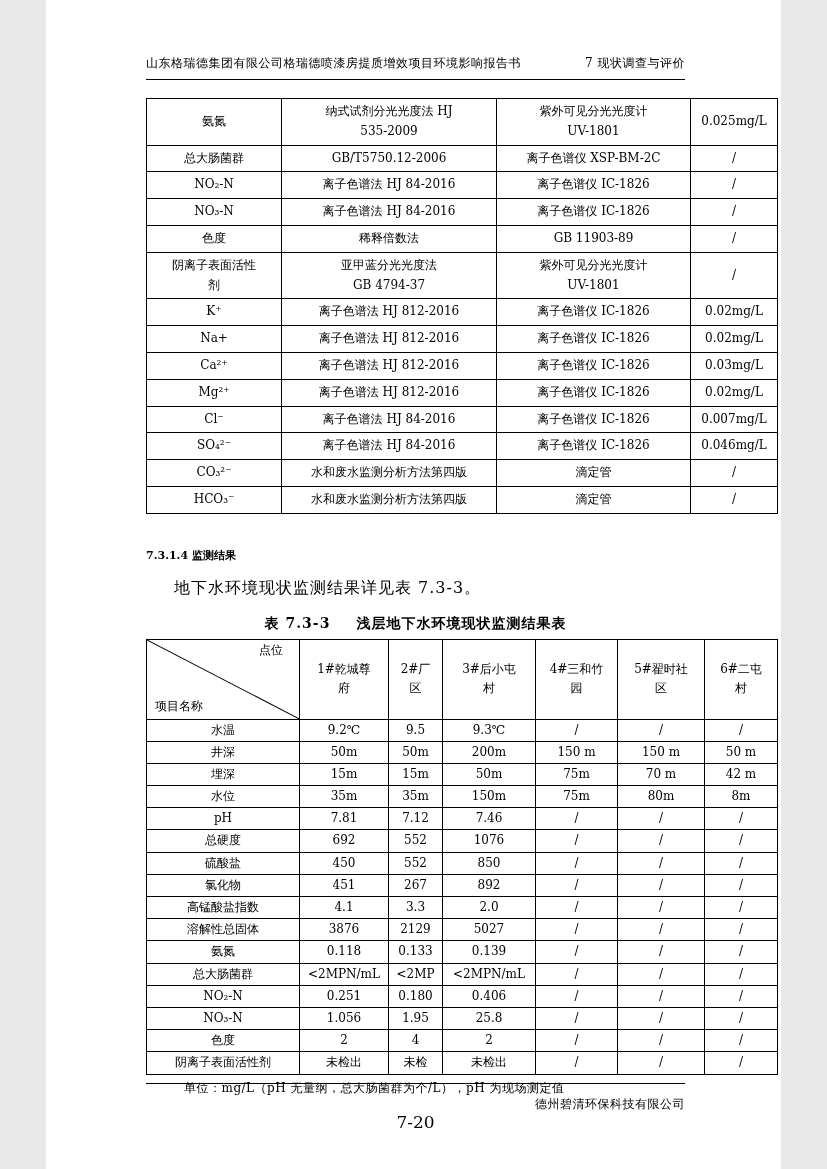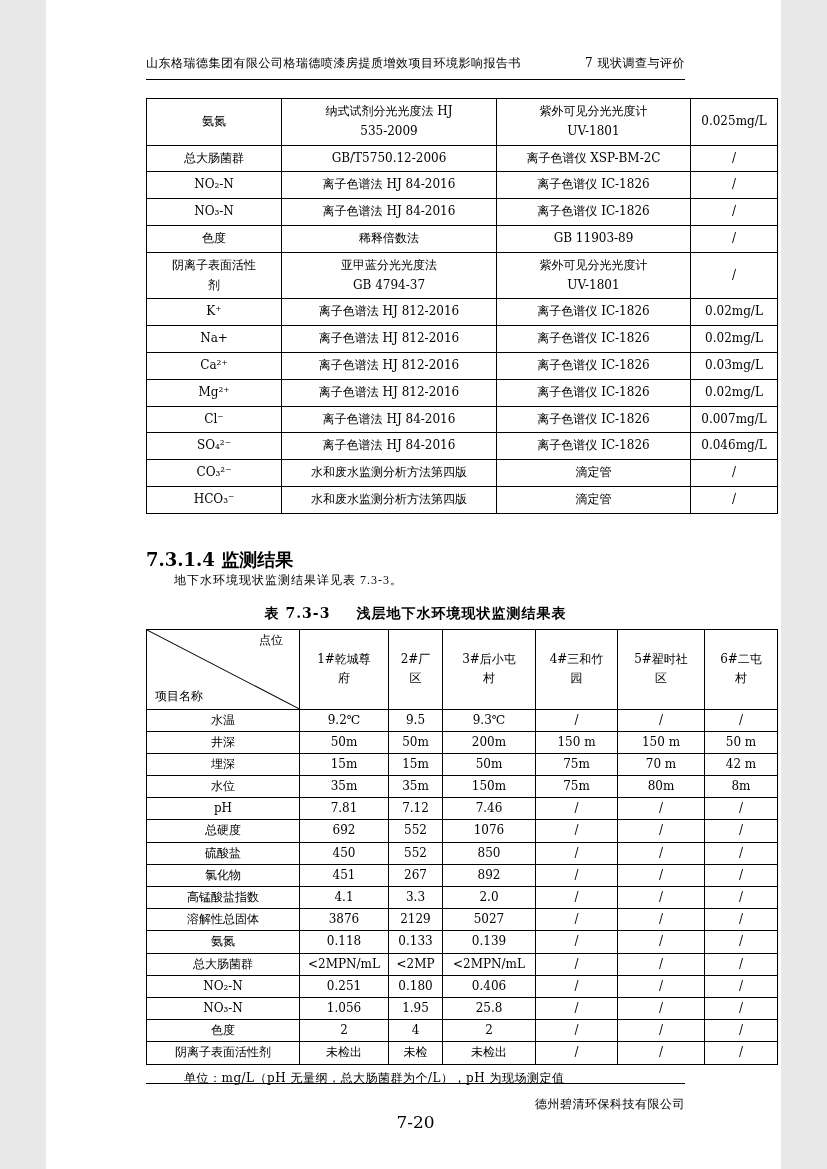--- a/index.html
+++ b/index.html
@@ -28,22 +28,22 @@
     text-align: center; vertical-align: middle;
     font-size: 12px; line-height: 1.65;
     padding: 2px 3px;
     white-space: pre-line;
     overflow: hidden;
   }
 
   .method-table { margin-top: 18px; }
   .method-table td { padding: 3px 4px; }
 
-  .section-heading { margin-top: 34px; font-size: 18px; font-weight: bold; }
-  .body-paragraph { font-size: 12px; text-indent: 28px; letter-spacing: 1px; font-family: Liberation Serif, serif; }
+  .section-heading { margin-top: 34px; font-size: 11px; font-weight: bold; }
+  .body-paragraph { margin-top: 15px; font-size: 16px; text-indent: 28px; letter-spacing: 1px; }
 
   .table-caption {
     margin-top: 16px; margin-bottom: 6px;
     text-align: center; font-size: 14px; font-weight: bold; letter-spacing: 1px;
   }
   .table-caption .cap-label { margin-right: 26px; }
 
   .monitor-table td { padding: 1px 3px; line-height: 1.6; }
   .monitor-table .head-row td { height: 44px; }
 

